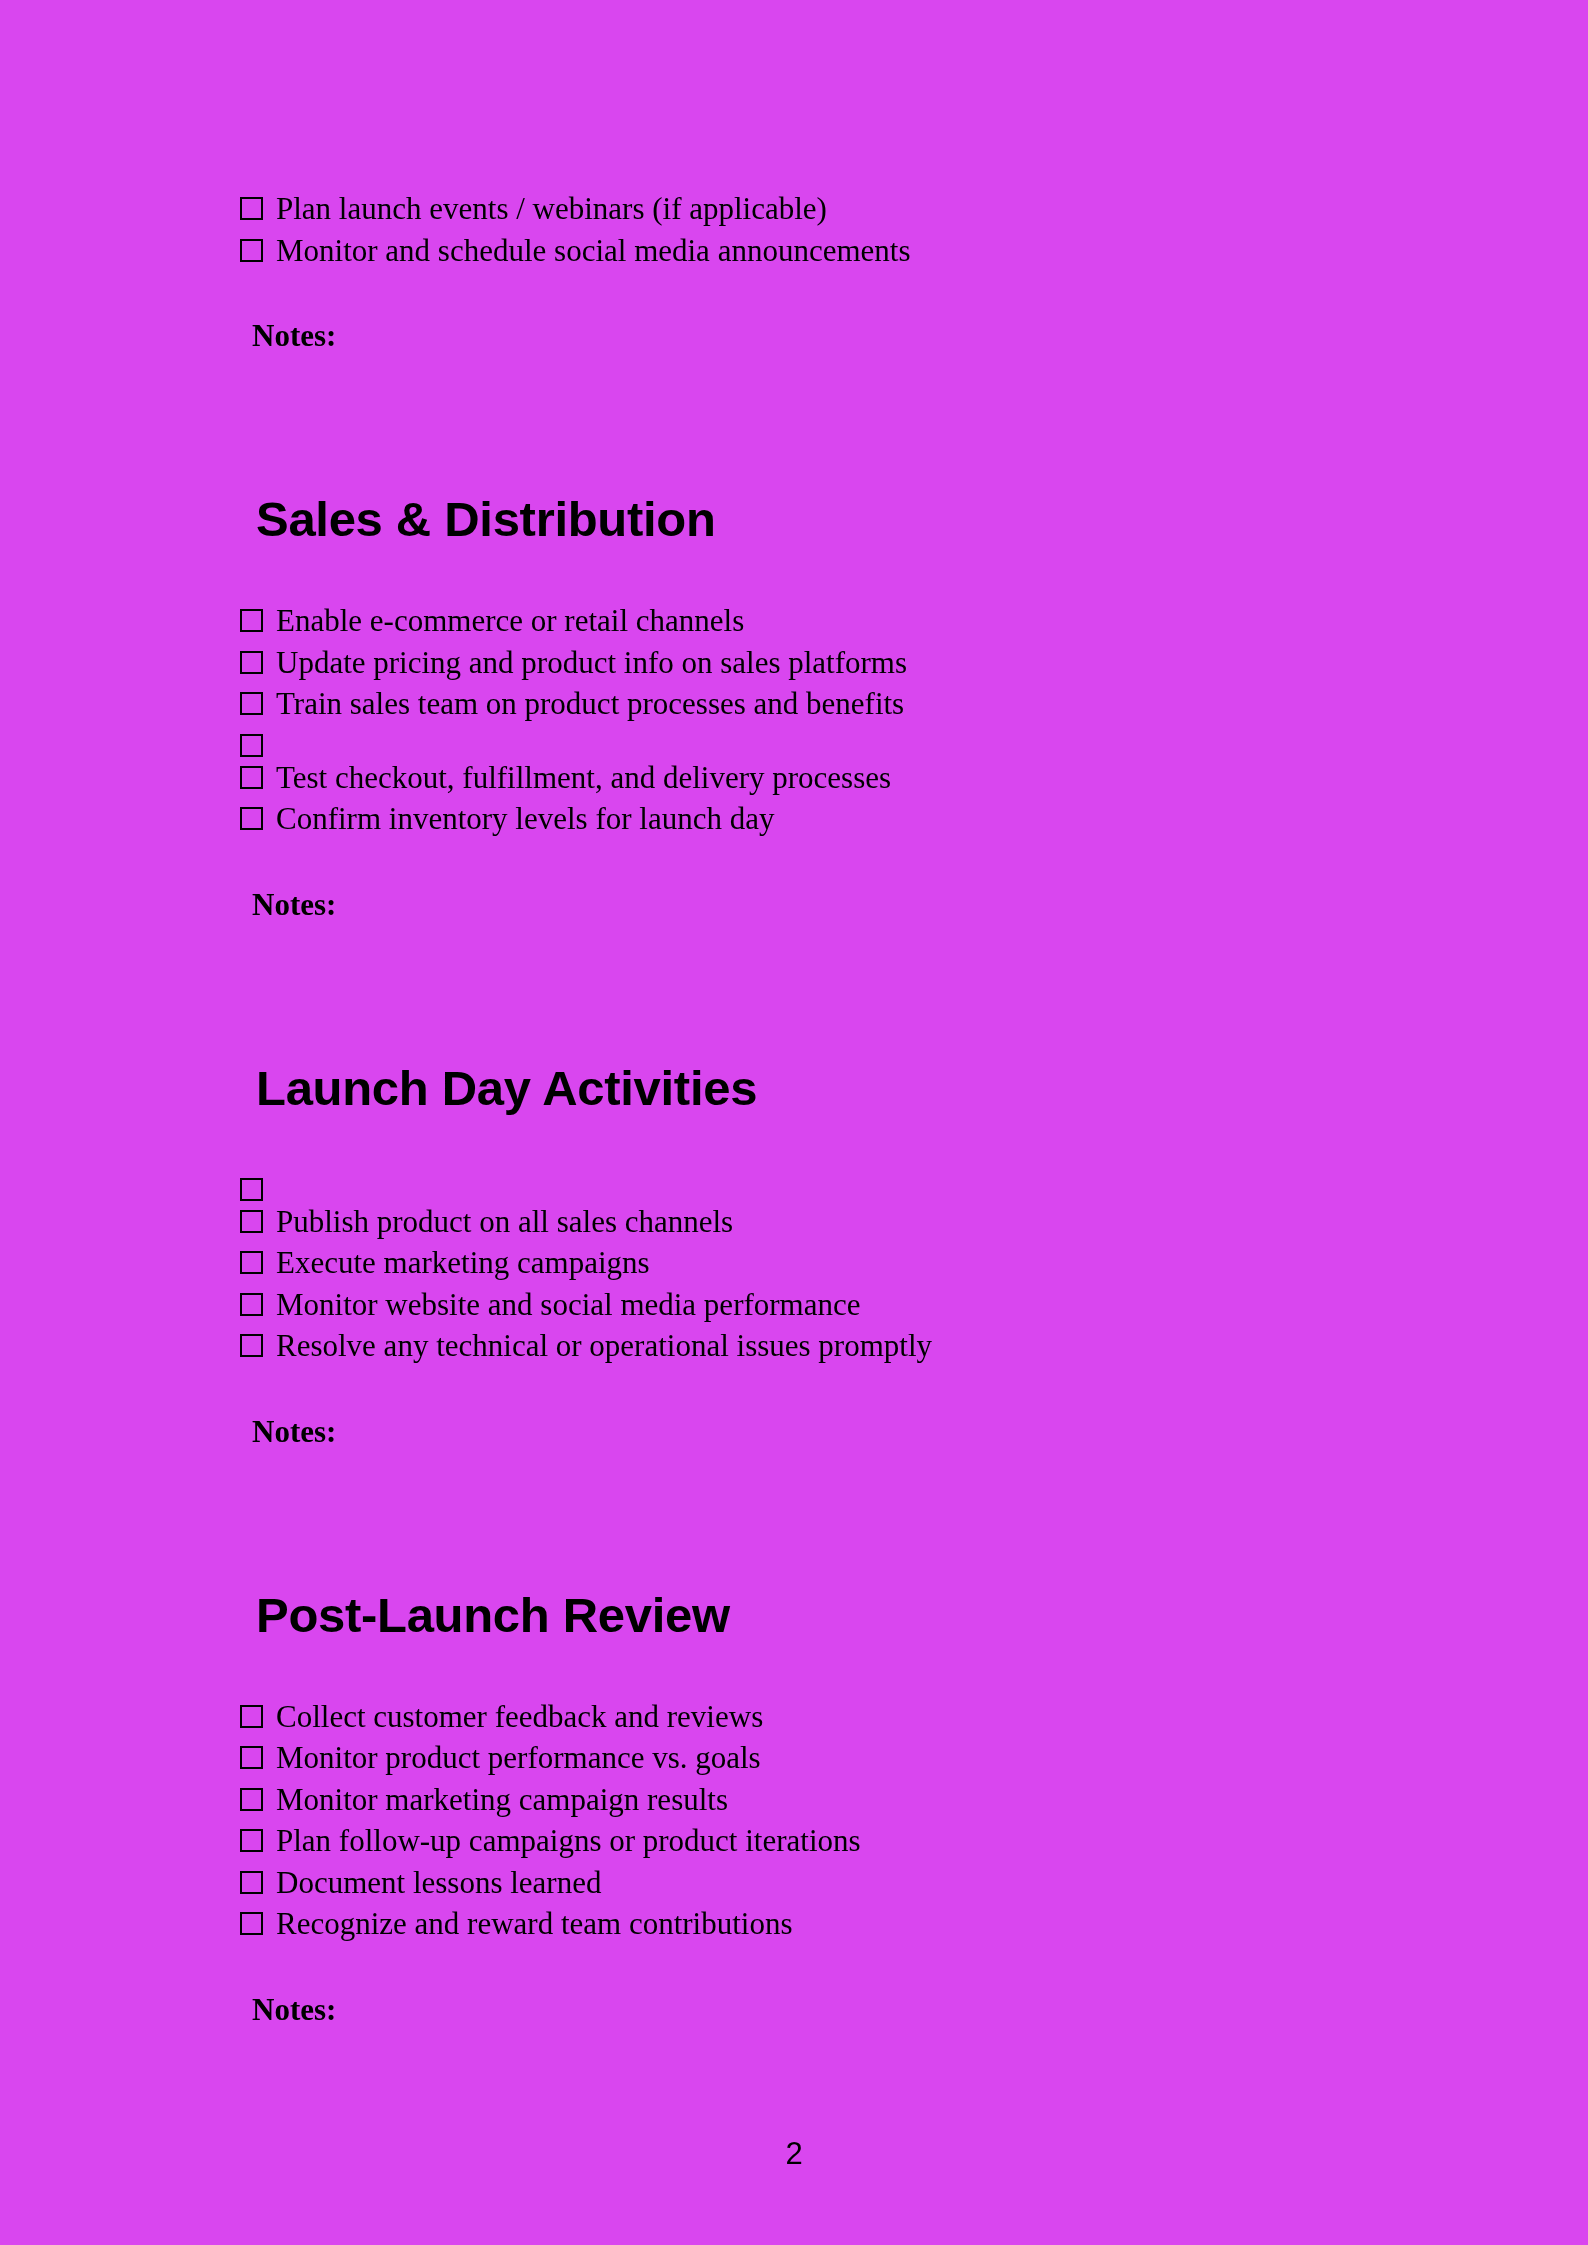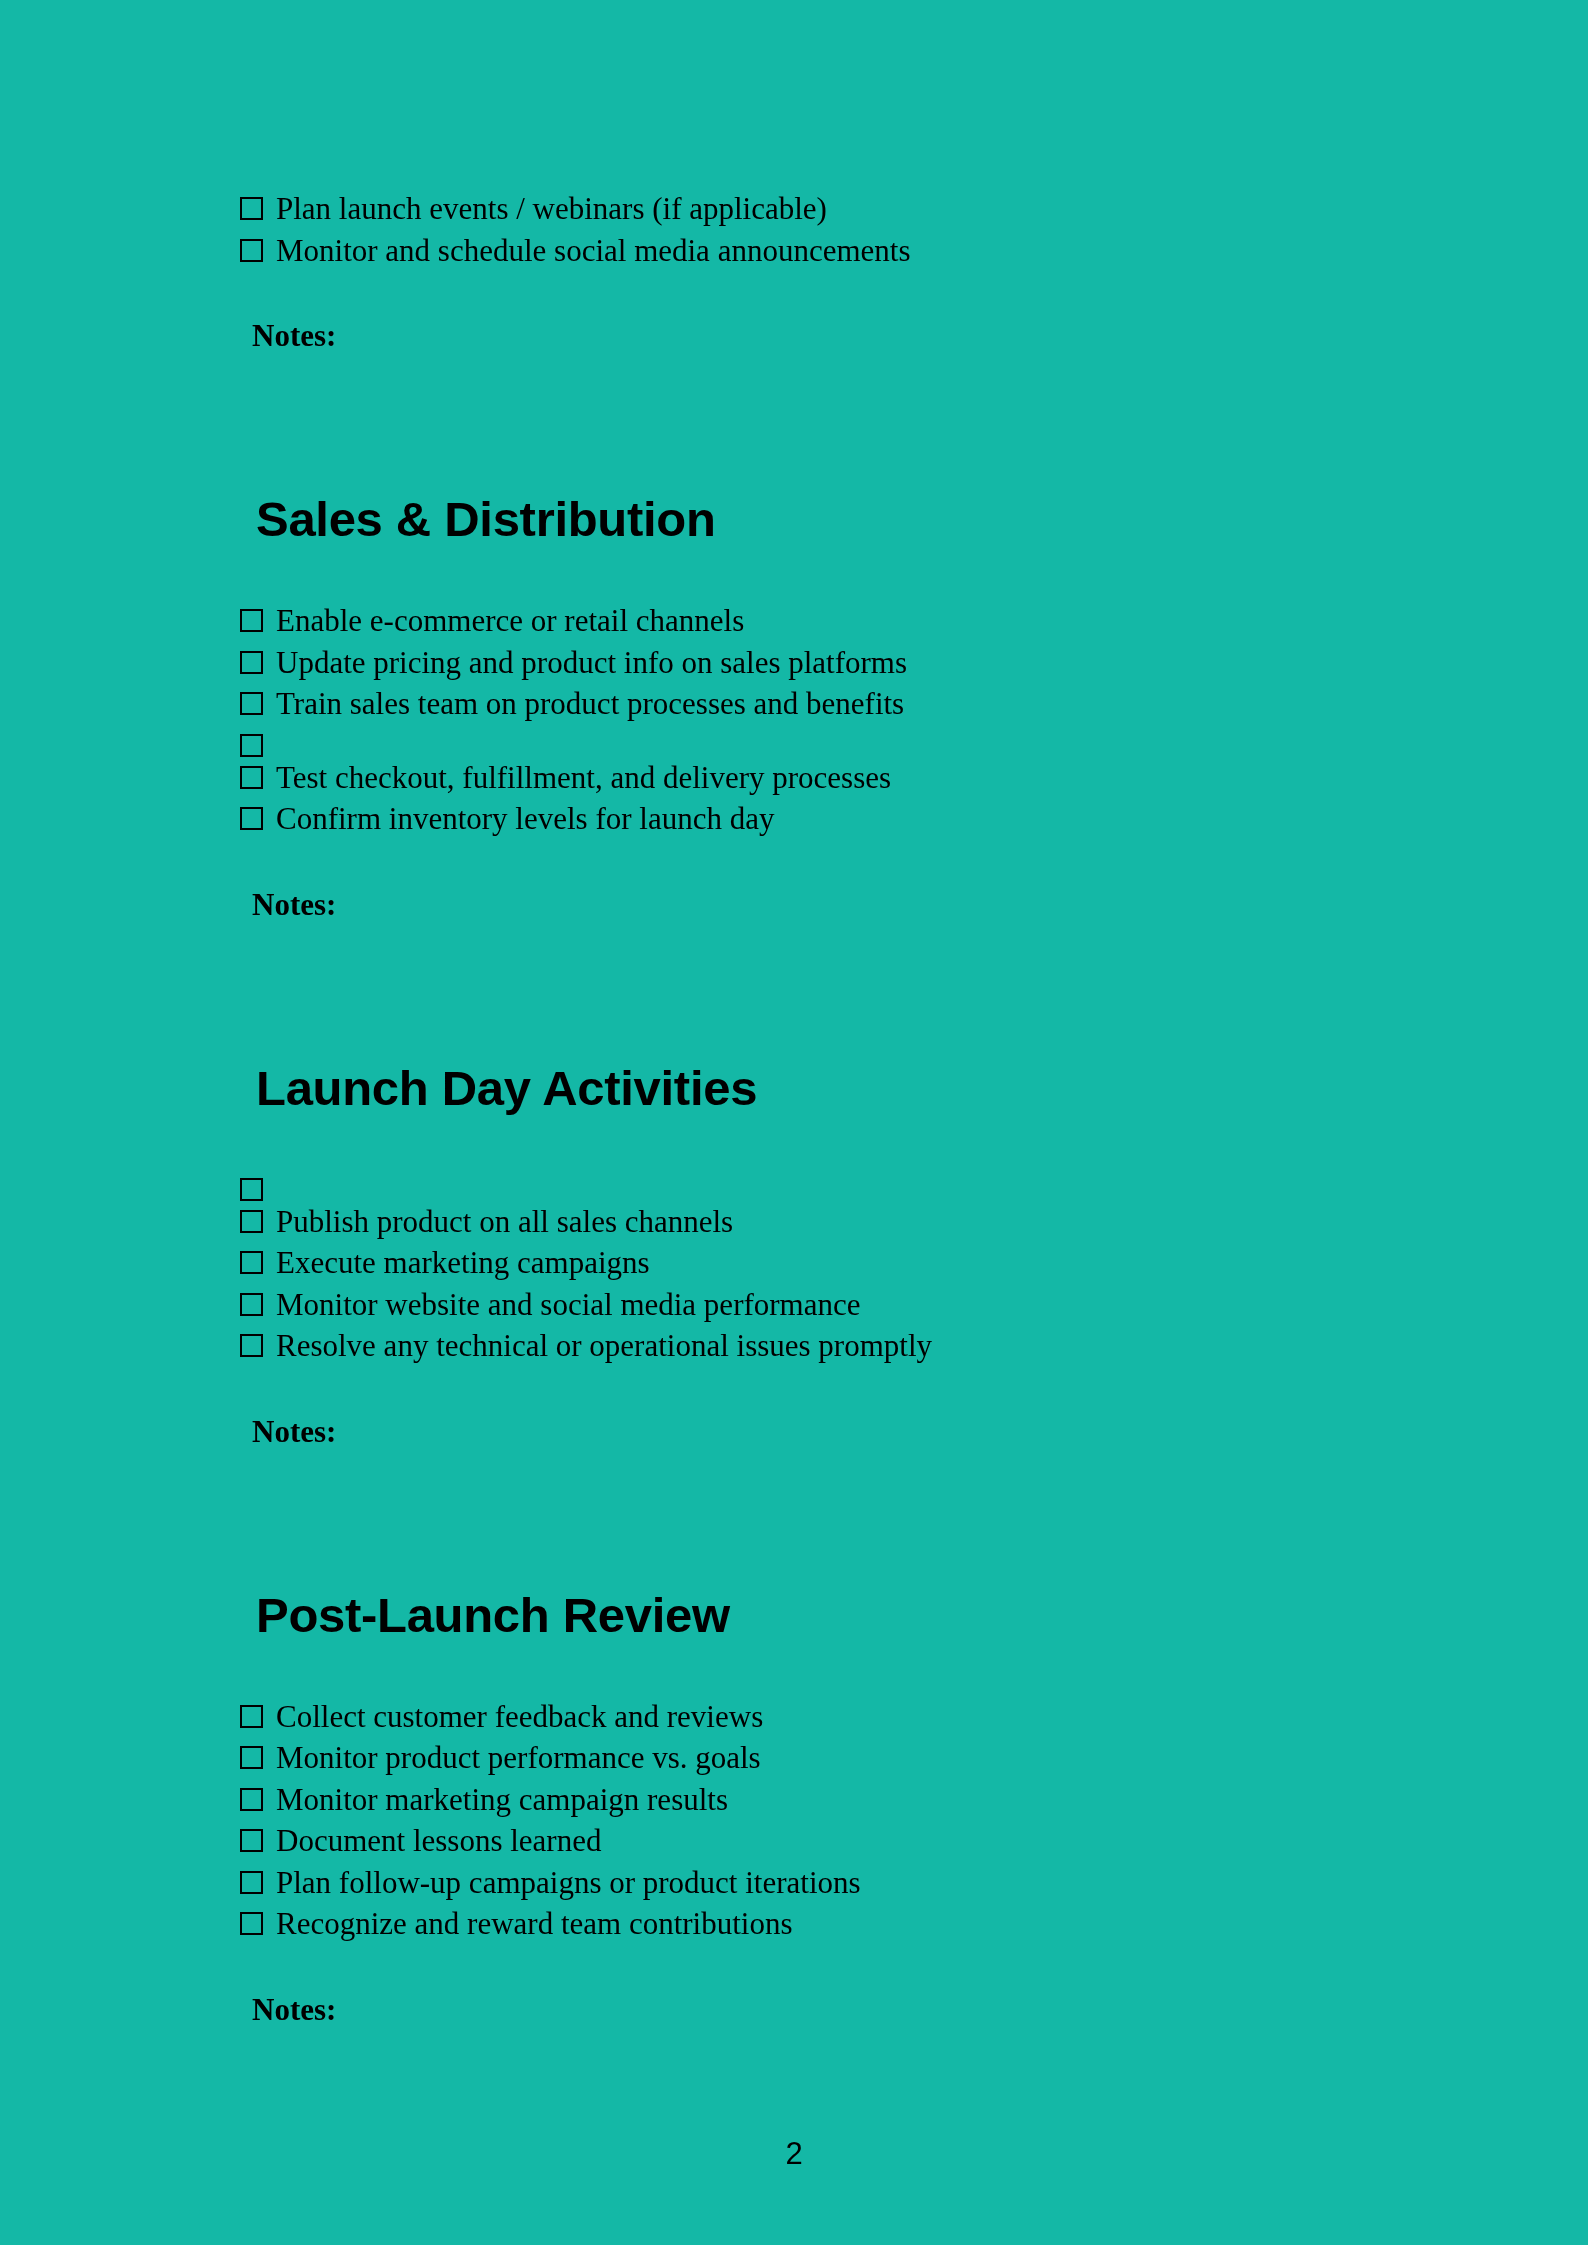--- a/index.html
+++ b/index.html
@@ -4,21 +4,21 @@
 <style>
   html, body {
     margin: 0;
     padding: 0;
     background: #ffffff;
   }
   .page {
     position: relative;
     width: 1588px;
     height: 2245px;
-    background: #14b8a6;
+    background: #d946ef;
     margin: 0 auto;
     overflow: hidden;
     font-family: "Liberation Serif", "DejaVu Serif", serif;
     color: #000000;
   }
   .content {
     position: absolute;
     left: 240px;
     top: 0;
     width: 1110px;
@@ -208,25 +208,25 @@
             <li class="check-item">
               <span class="checkbox-glyph"></span>
               <span class="check-label">Monitor product performance vs. goals</span>
             </li>
             <li class="check-item">
               <span class="checkbox-glyph"></span>
               <span class="check-label">Monitor marketing campaign results</span>
             </li>
             <li class="check-item">
               <span class="checkbox-glyph"></span>
+              <span class="check-label">Plan follow-up campaigns or product iterations</span>
+            </li>
+            <li class="check-item">
+              <span class="checkbox-glyph"></span>
               <span class="check-label">Document lessons learned</span>
-            </li>
-            <li class="check-item">
-              <span class="checkbox-glyph"></span>
-              <span class="check-label">Plan follow-up campaigns or product iterations</span>
             </li>
             <li class="check-item">
               <span class="checkbox-glyph"></span>
               <span class="check-label">Recognize and reward team contributions</span>
             </li>
           </ul>
           <div class="notes-row">
             <span class="notes-label">Notes:</span>
             <span class="notes-rule"></span>
           </div>

